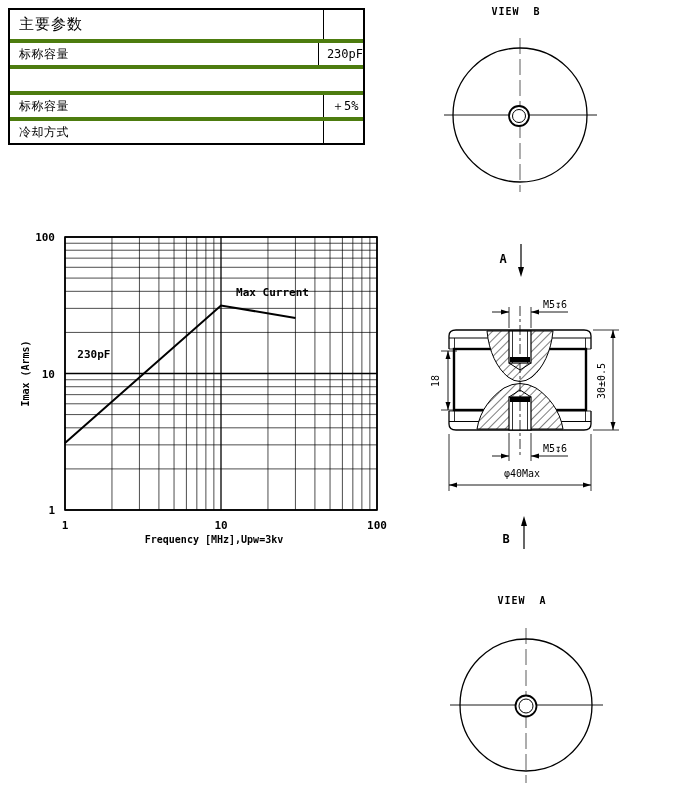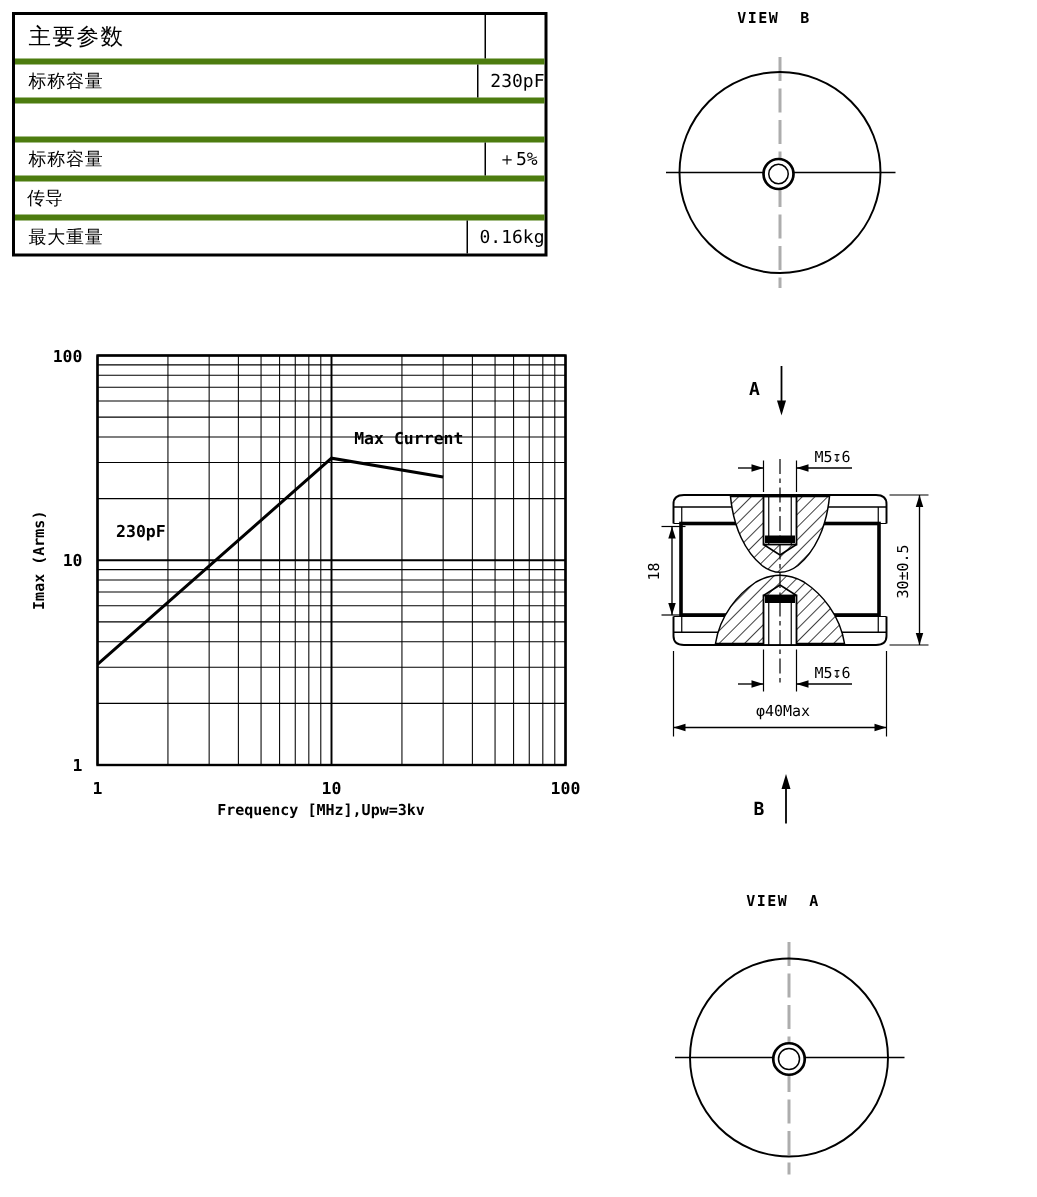--- a/index.html
+++ b/index.html
@@ -200,20 +200,16 @@
       <div class="cell-l">标称容量</div>
       <div class="cell-r">230pF</div>
     </div>
     <div class="prow">
     </div>
     <div class="prow">
       <div class="cell-l">标称容量</div>
       <div class="cell-r">＋5%</div>
     </div>
     <div class="prow">
-      <div class="cell-r">传导</div>
-    </div>
-    <div class="prow">
-      <div class="cell-l">最大重量</div>
-      <div class="cell-r">0.16kg</div>
+      <div class="cell-l">冷却方式</div>
     </div>
   </div>
 </div>
 
 </body></html>

